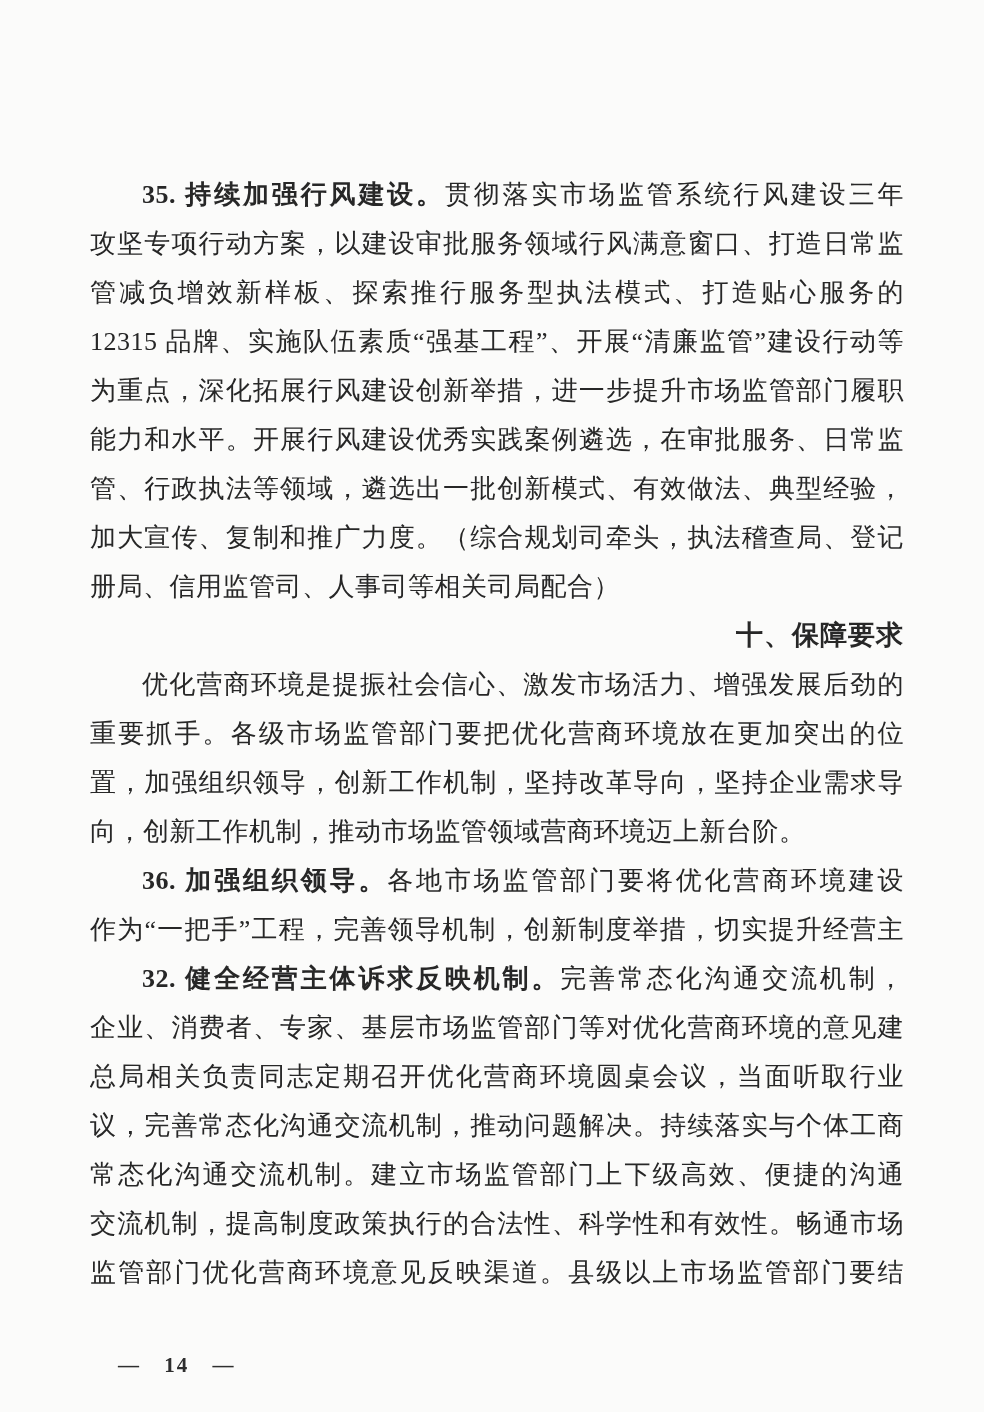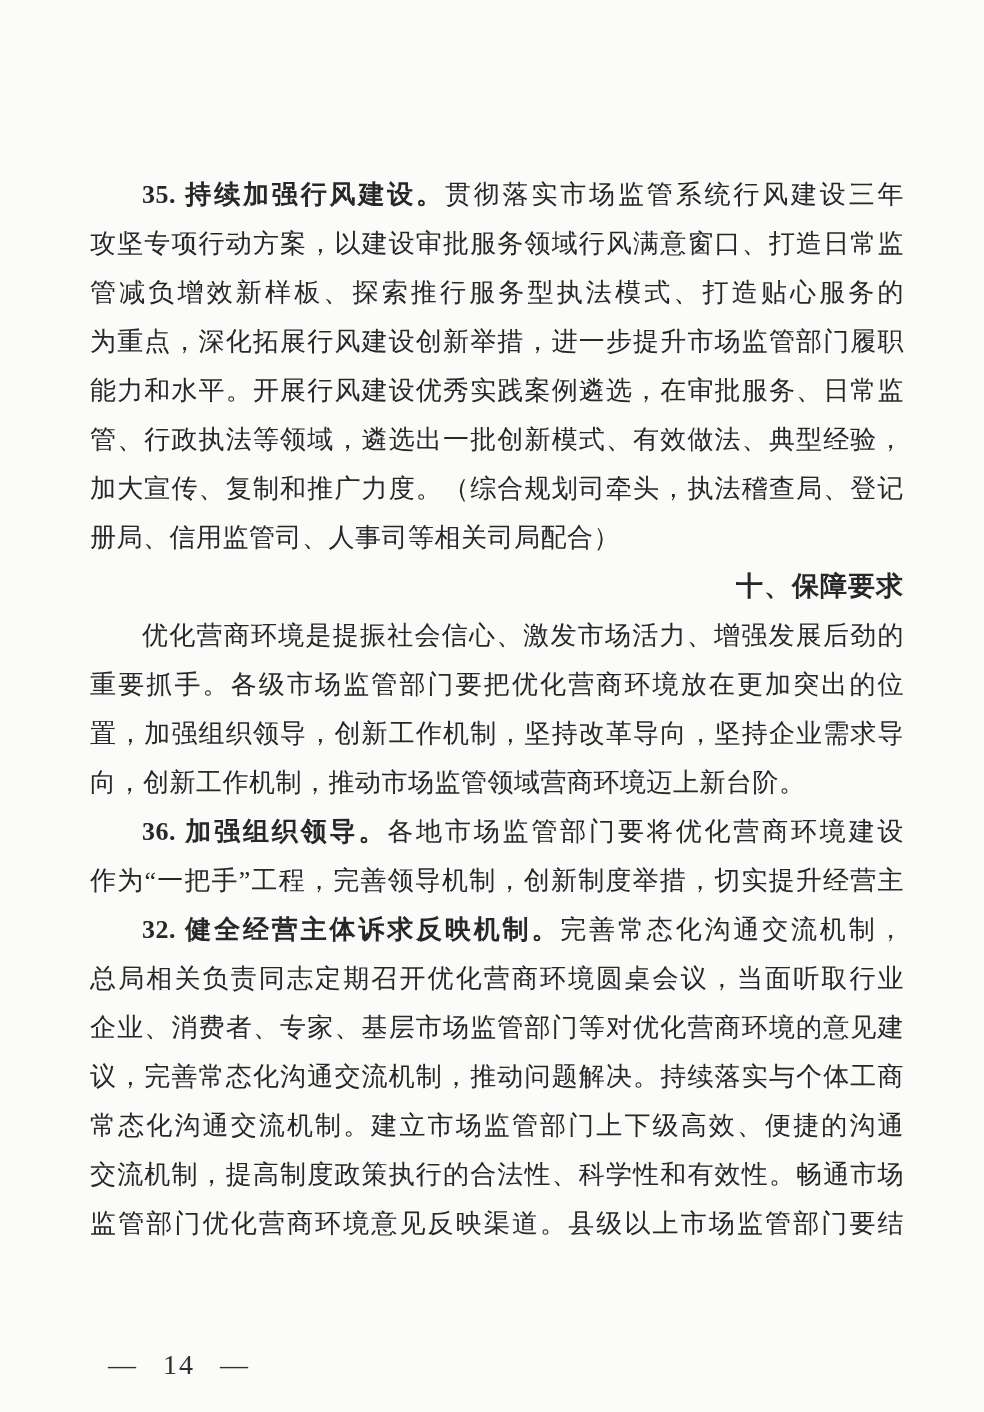--- a/index.html
+++ b/index.html
@@ -46,52 +46,54 @@
     font-weight: bold;
   }
   .line.heading {
     font-family: "Liberation Sans", "DejaVu Sans", sans-serif;
     font-weight: bold;
     font-size: 27px;
     letter-spacing: 1px;
   }
   .footer {
     position: absolute;
-    left: 108px;
+    left: 118px;
     top: 1347px;
     height: 36px;
     line-height: 36px;
-    font-size: 28px;
+    font-size: 21px;
     letter-spacing: 2px;
     word-spacing: 16px;
     color: #2e2e2e;
+    font-weight: bold;
   }
 </style>
 </head>
 <body>
 
 <div class="page">
   <div class="text-block">
       <div class="line item-start justify"><span class="item-head">35. 持续加强行风建设。</span><span>贯彻落实市场监管系统行风建设三年</span></div>
       <div class="line body justify"><span>攻坚专项行动方案，以建设审批服务领域行风满意窗口、打造日常监</span></div>
       <div class="line body justify"><span>管减负增效新样板、探索推行服务型执法模式、打造贴心服务的</span></div>
+      <div class="line body justify"><span>12315 品牌、实施队伍素质“强基工程”、开展“清廉监管”建设行动等</span></div>
       <div class="line body justify"><span>为重点，深化拓展行风建设创新举措，进一步提升市场监管部门履职</span></div>
       <div class="line body justify"><span>能力和水平。开展行风建设优秀实践案例遴选，在审批服务、日常监</span></div>
       <div class="line body justify"><span>管、行政执法等领域，遴选出一批创新模式、有效做法、典型经验，并</span></div>
       <div class="line body justify"><span>加大宣传、复制和推广力度。（综合规划司牵头，执法稽查局、登记注</span></div>
       <div class="line body"><span>册局、信用监管司、人事司等相关司局配合）</span></div>
       <div class="line heading"><span>十、保障要求</span></div>
       <div class="line para-start justify"><span>优化营商环境是提振社会信心、激发市场活力、增强发展后劲的</span></div>
       <div class="line body justify"><span>重要抓手。各级市场监管部门要把优化营商环境放在更加突出的位</span></div>
       <div class="line body justify"><span>置，加强组织领导，创新工作机制，坚持改革导向，坚持企业需求导</span></div>
       <div class="line body"><span>向，创新工作机制，推动市场监管领域营商环境迈上新台阶。</span></div>
       <div class="line item-start justify"><span class="item-head">36. 加强组织领导。</span><span>各地市场监管部门要将优化营商环境建设</span></div>
       <div class="line body justify"><span>作为“一把手”工程，完善领导机制，创新制度举措，切实提升经营主</span></div>
       <div class="line item-start justify"><span class="item-head">32. 健全经营主体诉求反映机制。</span><span>完善常态化沟通交流机制，</span></div>
+      <div class="line body justify"><span>企业、消费者、专家、基层市场监管部门等对优化营商环境的意见建</span></div>
       <div class="line body justify"><span>总局相关负责同志定期召开优化营商环境圆桌会议，当面听取行业</span></div>
-      <div class="line body justify"><span>企业、消费者、专家、基层市场监管部门等对优化营商环境的意见建</span></div>
       <div class="line body justify"><span>议，完善常态化沟通交流机制，推动问题解决。持续落实与个体工商户</span></div>
       <div class="line body justify"><span>常态化沟通交流机制。建立市场监管部门上下级高效、便捷的沟通</span></div>
       <div class="line body justify"><span>交流机制，提高制度政策执行的合法性、科学性和有效性。畅通市场</span></div>
       <div class="line body justify"><span>监管部门优化营商环境意见反映渠道。县级以上市场监管部门要结</span></div>
     </div>
   <div class="footer">— 14 —</div>
 </div>
 
 </body></html>

